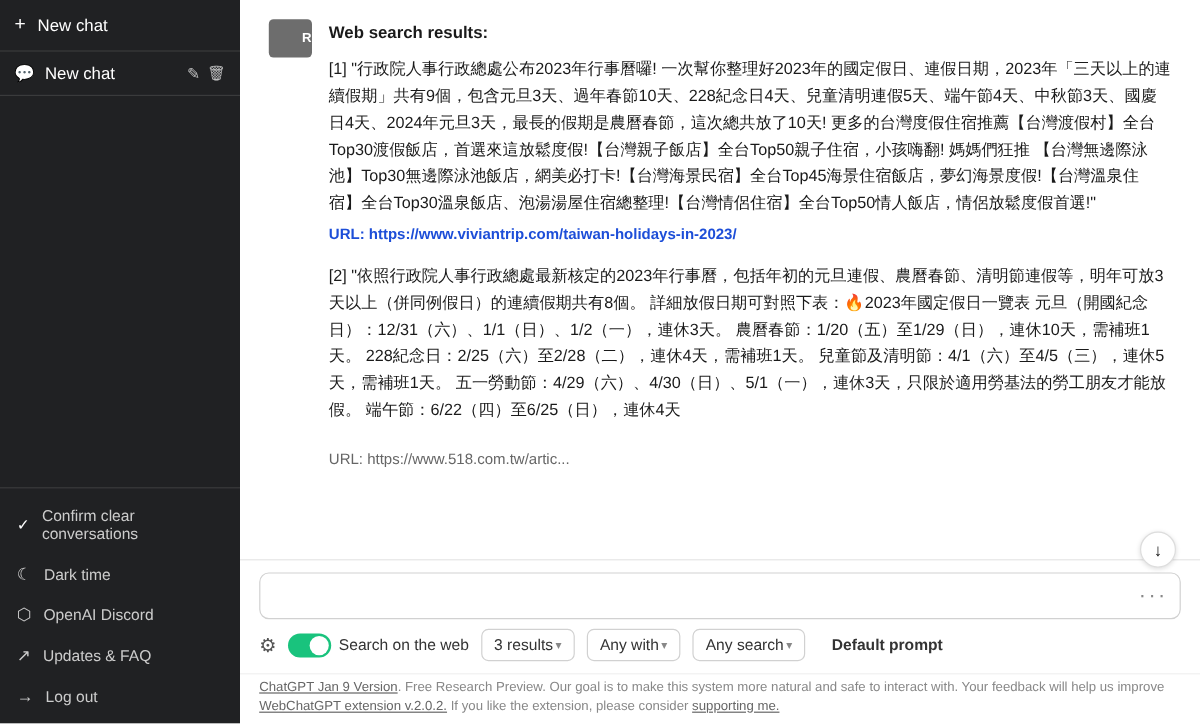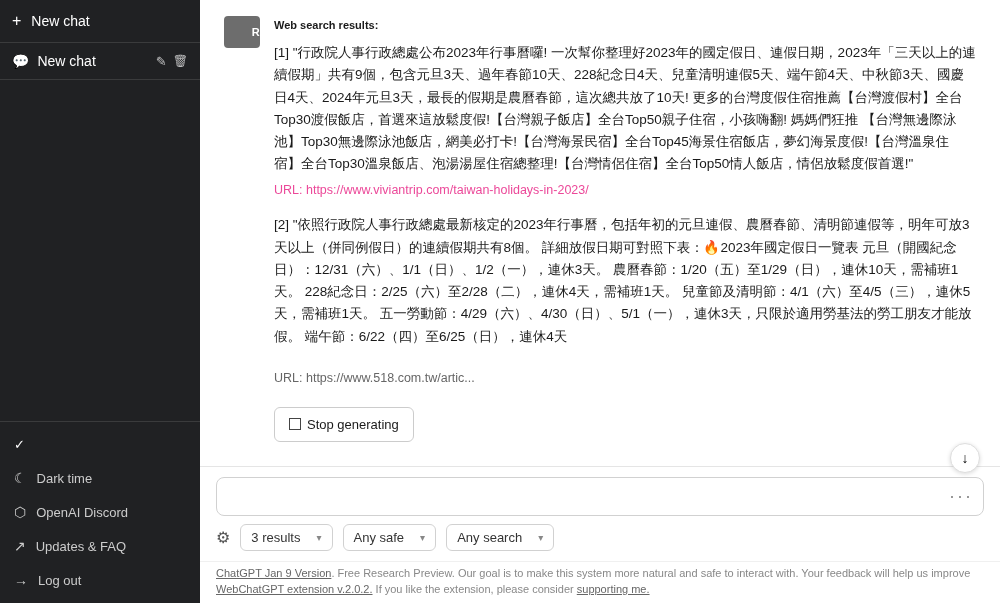--- a/index.html
+++ b/index.html
@@ -100,21 +100,21 @@
     .message-content {
       flex: 1;
       font-size: 13.5px;
       line-height: 1.65;
       color: #1a1a1a;
     }
 
     .message-content .label {
       font-weight: 600;
       margin-bottom: 8px;
-      font-size: 11px;
+      font-size: 14px;
     }
 
     .result-block {
       margin-bottom: 14px;
     }
 
     .stop-generating {
       display: inline-flex;
       align-items: center;
       gap: 6px;
@@ -193,21 +193,21 @@
       top: 2px;
       right: 2px;
       transition: right 0.2s;
     }
 
     .toggle-label { font-size: 13px; color: #333; font-weight: 500; }
 
     .dropdown-btn {
       display: flex;
       align-items: center;
-      gap: 16px;
+      gap: 2px;
       padding: 5px 10px;
       border: 1px solid #d1d1d1;
       border-radius: 6px;
       font-size: 13px;
       cursor: pointer;
       background: #fff;
       color: #333;
     }
     .chevron { font-size: 10px; color: #888; }
 
@@ -271,20 +271,21 @@
       <span class="chat-icon-btn">✎</span>
       <span class="chat-icon-btn" style="font-size:12px;">🗑</span>
     </div>
   </div>
 
   <div class="sidebar-divider"></div>
 
   <div class="sidebar-bottom">
     <div class="sidebar-menu-item">
       <span style="font-size:13px; color:#fff;">✓</span>
+      <span>Confirm clear conversations</span>
     </div>
     <div class="sidebar-menu-item">
       <span style="font-size:14px;">☾</span>
       <span>Dark time</span>
     </div>
     <div class="sidebar-menu-item">
       <span style="font-size:14px;">⬡</span>
       <span>OpenAI Discord</span>
     </div>
     <div class="sidebar-menu-item">
@@ -300,53 +301,54 @@
 
 <div class="main-wrapper">
   <div id="main">
     <div id="chat-area">
       <div class="message-row">
         <div class="avatar">RO</div>
         <div class="message-content">
           <div class="label">Web search results:</div>
           <div class="result-block">
             <div>[1] "行政院人事行政總處公布2023年行事曆囉! 一次幫你整理好2023年的國定假日、連假日期，2023年「三天以上的連續假期」共有9個，包含元旦3天、過年春節10天、228紀念日4天、兒童清明連假5天、端午節4天、中秋節3天、國慶日4天、2024年元旦3天，最長的假期是農曆春節，這次總共放了10天! 更多的台灣度假住宿推薦【台灣渡假村】全台Top30渡假飯店，首選來這放鬆度假!【台灣親子飯店】全台Top50親子住宿，小孩嗨翻! 媽媽們狂推 【台灣無邊際泳池】Top30無邊際泳池飯店，網美必打卡!【台灣海景民宿】全台Top45海景住宿飯店，夢幻海景度假!【台灣溫泉住宿】全台Top30溫泉飯店、泡湯湯屋住宿總整理!【台灣情侶住宿】全台Top50情人飯店，情侶放鬆度假首選!"</div>
-            <div style="color:#ec4899; margin-top:4px; font-size:12.5px;">URL: https://www.viviantrip.com/taiwan-holidays-in-2023/</div>
+            <div style="color:#1d4ed8; margin-top:4px; font-size:12.5px;font-weight:bold;">URL: https://www.viviantrip.com/taiwan-holidays-in-2023/</div>
           </div>
           <div class="result-block">
             <div>[2] "依照行政院人事行政總處最新核定的2023年行事曆，包括年初的元旦連假、農曆春節、清明節連假等，明年可放3天以上（併同例假日）的連續假期共有8個。 詳細放假日期可對照下表：🔥2023年國定假日一覽表 元旦（開國紀念日）：12/31（六）、1/1（日）、1/2（一），連休3天。 農曆春節：1/20（五）至1/29（日），連休10天，需補班1天。 228紀念日：2/25（六）至2/28（二），連休4天，需補班1天。 兒童節及清明節：4/1（六）至4/5（三），連休5天，需補班1天。 五一勞動節：4/29（六）、4/30（日）、5/1（一），連休3天，只限於適用勞基法的勞工朋友才能放假。 端午節：6/22（四）至6/25（日），連休4天</div>
             <div style="color:#666; margin-top:20px; font-size:12.5px;">URL: https://www.518.com.tw/artic...</div>
-          </div>
-          <div class="stop-generating">
-            <span style="width:12px;height:12px;border:1.5px solid #444;display:inline-block;"></span>
-            <span>Stop generating</span>
           </div>
         </div>
       </div>
     </div>
 
     <div id="input-area">
       <div id="input-row">
         <input type="text" style="font-size: 14px;" placeholder="">
         <span class="input-dots">···</span>
       </div>
       <div id="toolbar-row">
         <span class="tune-icon">⚙</span>
+        <div class="toggle-switch">
+          <div class="toggle-bg"></div>
+          <span class="toggle-label">Search on the web</span>
+        </div>
         <button class="dropdown-btn">
           <span>3 results</span>
           <span class="chevron">▾</span>
         </button>
         <button class="dropdown-btn">
-          <span>Any safe</span>
+          <span>Any with</span>
           <span class="chevron">▾</span>
         </button>
         <button class="dropdown-btn">
           <span>Any search</span>
           <span class="chevron">▾</span>
         </button>
+        <button class="default-prompt-btn">Default prompt</button>
       </div>
     </div>
 
     <div id="footer">
       <a>ChatGPT Jan 9 Version</a><span>. Free Research Preview. Our goal is to make this system more natural and safe to interact with. Your feedback will help us improve </span><a>WebChatGPT extension v.2.0.2.</a><span> If you like the extension, please consider </span><a>supporting me.</a>
     </div>
   </div>
 
   <div class="scroll-down-btn">↓</div>
 </div>

